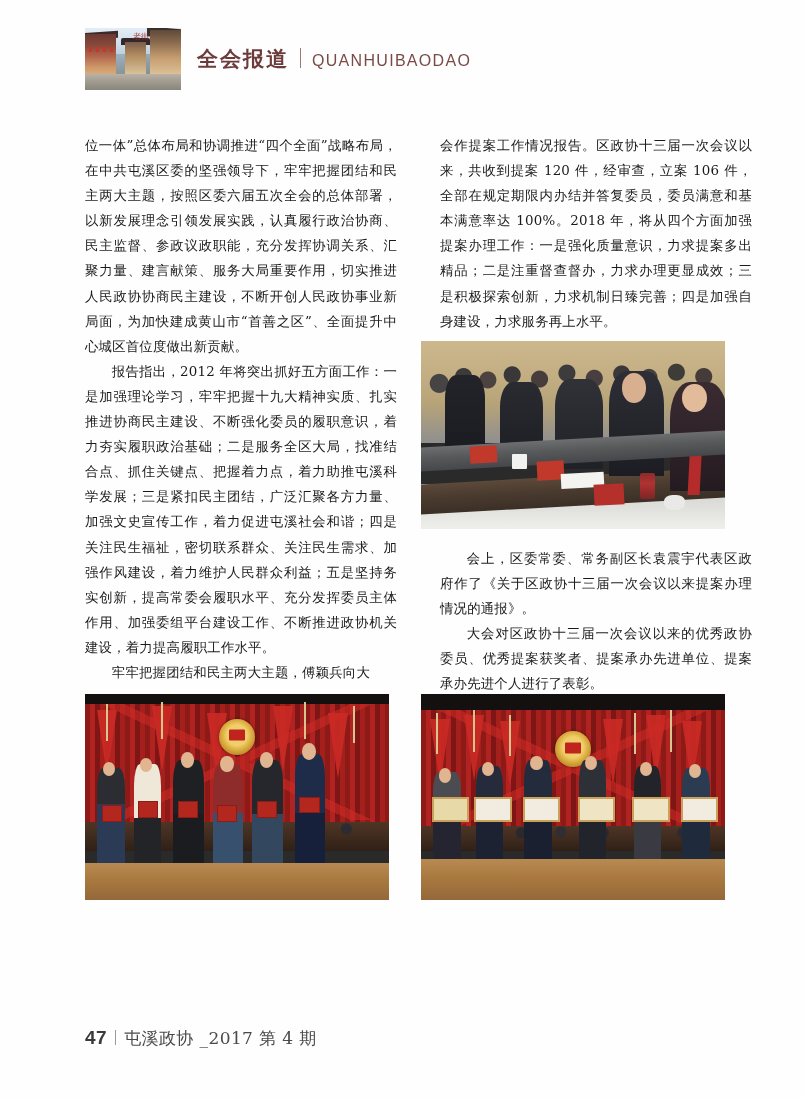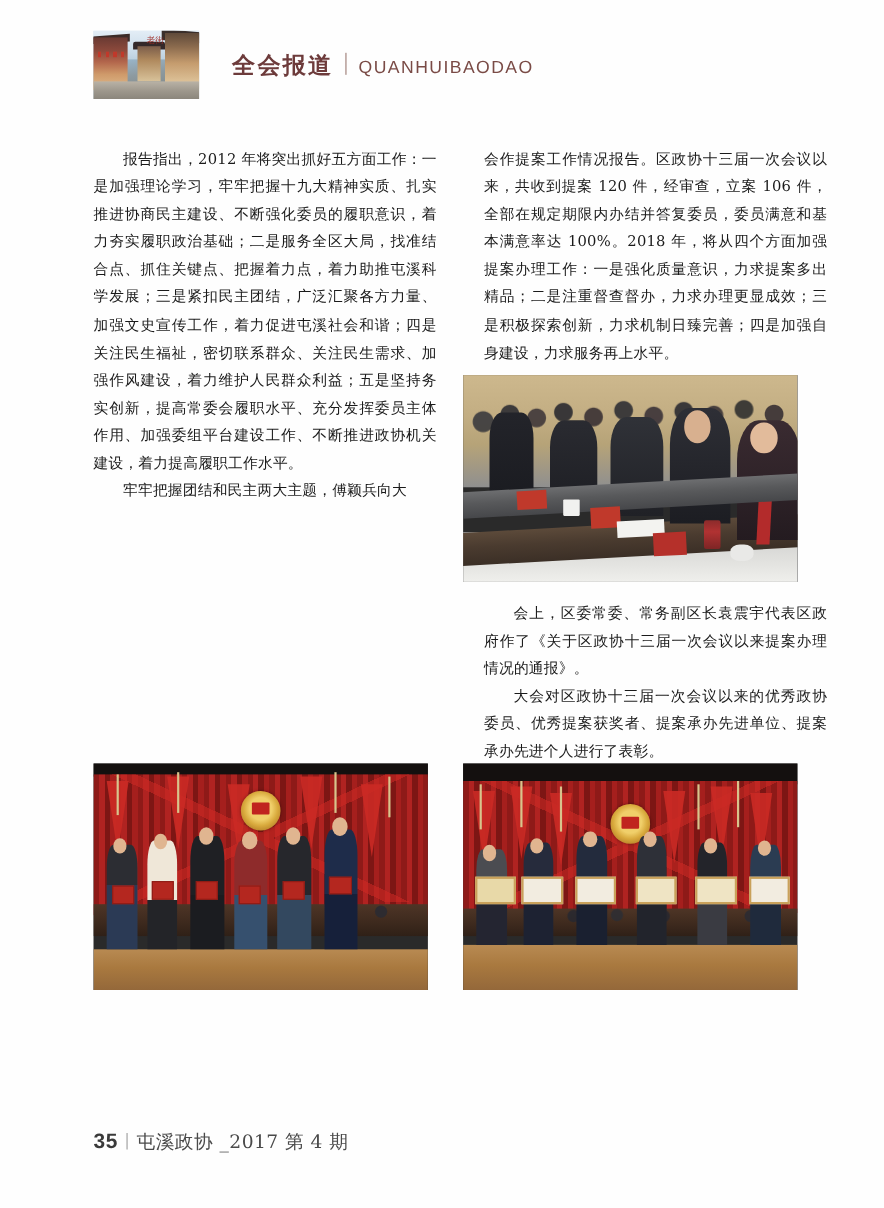--- a/index.html
+++ b/index.html
@@ -59,21 +59,21 @@
             background: linear-gradient(180deg,#b9b2a6 0%,#9d978c 55%,#8b867c 100%); }
   .mh-lanterns{ position:absolute; left:4%; top:30%; width:28%; height:8%;
             background: repeating-linear-gradient(90deg,#c0392b 0 3px,transparent 3px 7px); }
   .mh-stamp   { position:absolute; left:47%; top:8%; width:22px; height:24px;
             color:#9e2b25; font-size:8px; line-height:8px; font-family:"DejaVu Serif",serif;
             text-align:center; opacity:.92; }
 
   .masthead-title {
     display: flex;
     align-items: baseline;
-    margin-left: 30px;
+    margin-left: 16px;
   }
   .mh-cn {
     font-family: "DejaVu Serif", "Liberation Serif", serif;
     font-weight: 700;
     font-size: 21px;
     letter-spacing: 2px;
     color: #6d3b3b;
   }
   .mh-divider {
     display: inline-block;
@@ -267,20 +267,21 @@
     </div>
 
     <div class="masthead-title">
       <span class="mh-cn">全会报道</span>
       <span class="mh-divider"></span>
       <span class="mh-en">QUANHUIBAODAO</span>
     </div>
   </div>
 
   <div class="col col-left">
+    <p class="para">位一体”总体布局和协调推进“四个全面”战略布局，在中共屯溪区委的坚强领导下，牢牢把握团结和民主两大主题，按照区委六届五次全会的总体部署，以新发展理念引领发展实践，认真履行政治协商、民主监督、参政议政职能，充分发挥协调关系、汇聚力量、建言献策、服务大局重要作用，切实推进人民政协协商民主建设，不断开创人民政协事业新局面，为加快建成黄山市“首善之区”、全面提升中心城区首位度做出新贡献。</p>
     <p class="para indent">报告指出，2012 年将突出抓好五方面工作：一是加强理论学习，牢牢把握十九大精神实质、扎实推进协商民主建设、不断强化委员的履职意识，着力夯实履职政治基础；二是服务全区大局，找准结合点、抓住关键点、把握着力点，着力助推屯溪科学发展；三是紧扣民主团结，广泛汇聚各方力量、加强文史宣传工作，着力促进屯溪社会和谐；四是关注民生福祉，密切联系群众、关注民生需求、加强作风建设，着力维护人民群众利益；五是坚持务实创新，提高常委会履职水平、充分发挥委员主体作用、加强委组平台建设工作、不断推进政协机关建设，着力提高履职工作水平。</p>
     <p class="para indent">牢牢把握团结和民主两大主题，傅颖兵向大</p>
   </div>
 
   <div class="col col-right">
     <p class="para">会作提案工作情况报告。区政协十三届一次会议以来，共收到提案 120 件，经审查，立案 106 件，全部在规定期限内办结并答复委员，委员满意和基本满意率达 100%。2018 年，将从四个方面加强提案办理工作：一是强化质量意识，力求提案多出精品；二是注重督查督办，力求办理更显成效；三是积极探索创新，力求机制日臻完善；四是加强自身建设，力求服务再上水平。</p>
   </div>
 
   <div class="photo photo-meeting" title="会议现场委员就座听取报告">
     <div class="mt-bg"></div>
@@ -392,18 +393,18 @@
     <div class="aw-person" style="left:70%; bottom:20%; width:9%; height:45%; background:linear-gradient(180deg,#23242a 0 52%,#3a3b42 52%);"></div>
     <div class="aw-head" style="left:72%; bottom:60%; width:4%; height:7%;"></div>
     <div class="aw-plaque" style="left:69.5%; bottom:38%; width:11%; height:10%; background:#efe4c4;"></div>
 
     <div class="aw-person" style="left:86%; bottom:20%; width:9%; height:44%; background:linear-gradient(180deg,#2b3c52 0 52%,#1f2a3c 52%);"></div>
     <div class="aw-head" style="left:88%; bottom:59%; width:4%; height:7%;"></div>
     <div class="aw-plaque" style="left:85.5%; bottom:38%; width:11%; height:10%;"></div>
   </div>
 
   <div class="footer">
-    <span class="footer-page">35</span>
+    <span class="footer-page">47</span>
     <span class="footer-bar"></span>
     <span class="footer-text">屯溪政协 _2017 第 4 期</span>
   </div>
 
 </div>
 
 </body></html>

